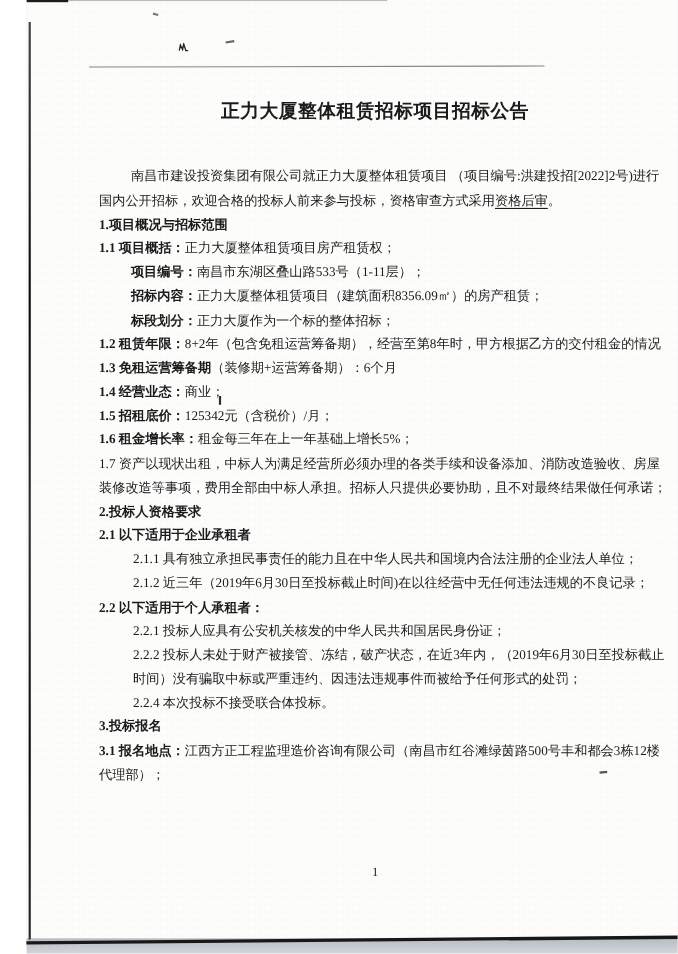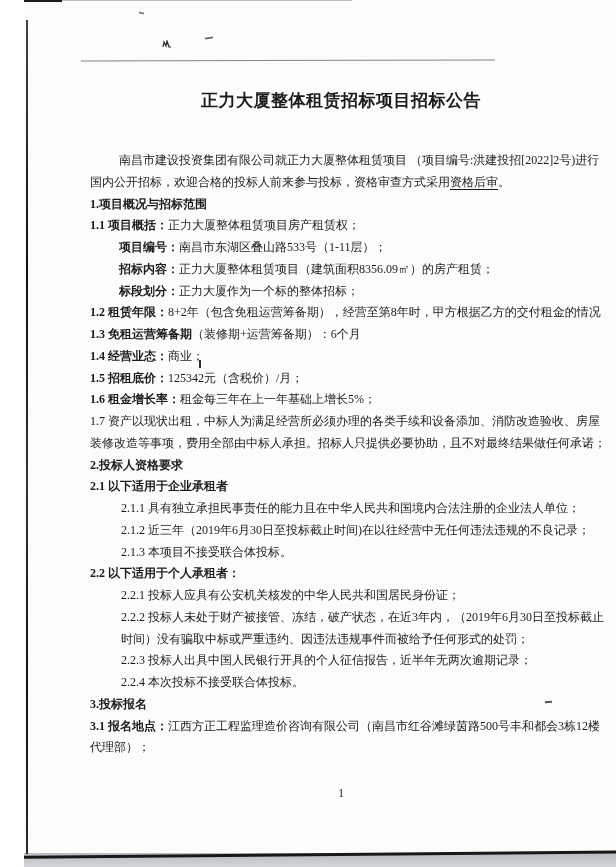--- a/index.html
+++ b/index.html
@@ -127,37 +127,31 @@
 
     <div class="ln">
       <span class="b">2.1 以下适用于企业承租者</span>
     </div>
     <div class="ln ind2">
       <span>2.1.1 具有独立承担民事责任的能力且在中华人民共和国境内合法注册的企业法人单位；</span>
     </div>
     <div class="ln ind2">
       <span>2.1.2 近三年（2019年6月30日至投标截止时间)在以往经营中无任何违法违规的不良记录；</span>
     </div>
-    <div class="ln ind2">
-      <span>2.1.3 本项目不接受联合体投标。</span>
-    </div>
     <div class="ln">
       <span class="b">2.2 以下适用于个人承租者：</span>
     </div>
     <div class="ln ind2">
       <span>2.2.1 投标人应具有公安机关核发的中华人民共和国居民身份证；</span>
     </div>
     <div class="ln ind2">
       <span>2.2.2 投标人未处于财产被接管、冻结，破产状态，在近3年内，（2019年6月30日至投标截止</span>
     </div>
     <div class="ln ind2">
       <span>时间）没有骗取中标或严重违约、因违法违规事件而被给予任何形式的处罚；</span>
-    </div>
-    <div class="ln ind2">
-      <span>2.2.3 投标人出具中国人民银行开具的个人征信报告，近半年无两次逾期记录；</span>
     </div>
     <div class="ln ind2">
       <span>2.2.4 本次投标不接受联合体投标。</span>
     </div>
 
     <div class="ln b">3.投标报名</div>
 
     <div class="ln">
       <span class="b">3.1 报名地点：</span><span>江西方正工程监理造价咨询有限公司（南昌市红谷滩绿茵路500号丰和都会3栋12楼</span>
     </div>

